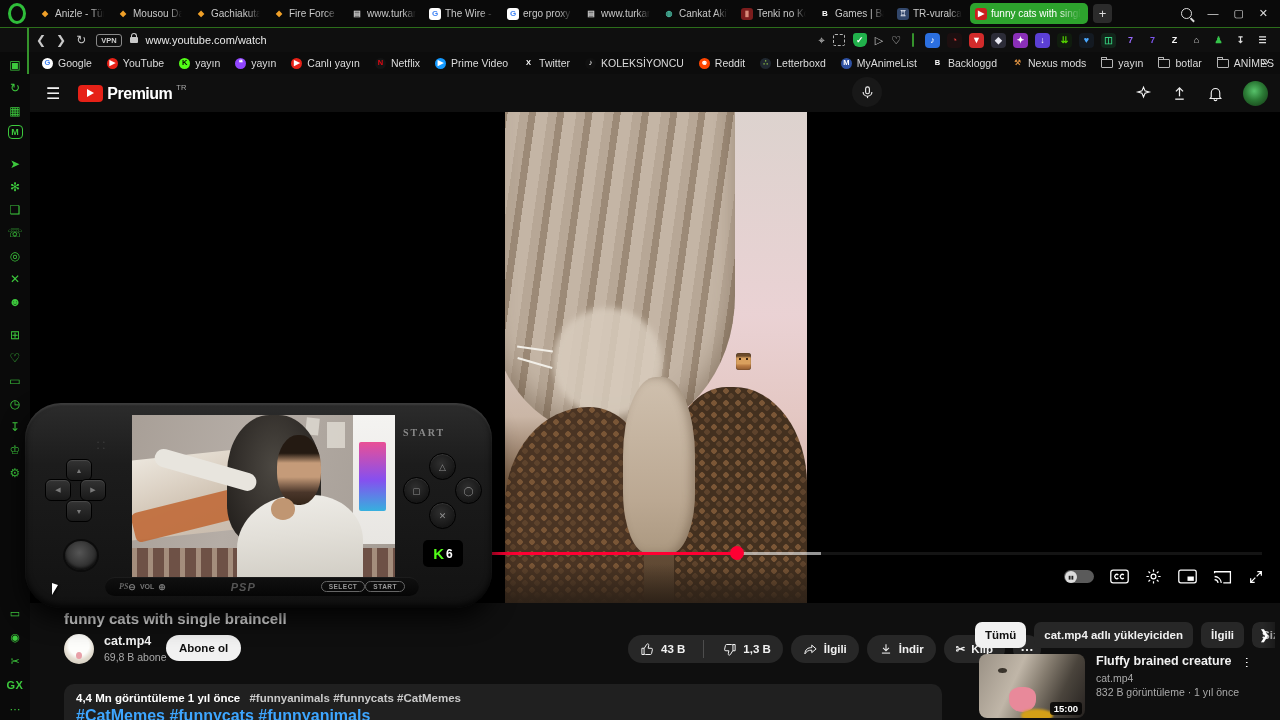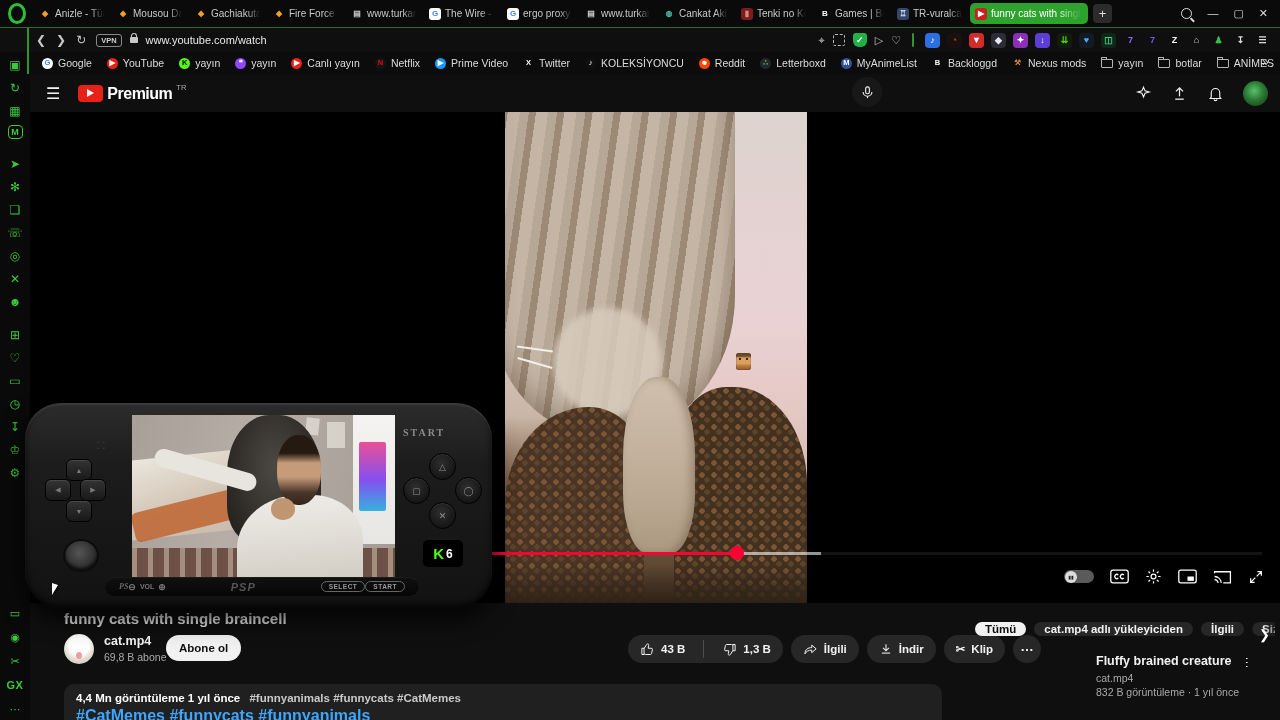--- a/index.html
+++ b/index.html
@@ -154,21 +154,21 @@
   .likediv{width:1px;height:18px;background:#4d4d4d;}
   .morepill{width:28px;padding:0;justify-content:center;font-size:13px;}
   #descbox{position:absolute;left:34px;top:610px;width:878px;height:48px;background:#202020;
     border-radius:10px;padding:8px 12px;box-sizing:border-box;}
   .descline1{font-size:11.5px;font-weight:bold;color:#fff;}
   .descline1 .dtags{color:#c9c9c9;font-weight:bold;margin-left:6px;}
   .descline2{font-size:16px;font-weight:bold;color:#3ea6ff;margin-top:3px;}
 
   
   #chips{position:absolute;left:945px;top:548px;display:flex;align-items:center;gap:8px;width:300px;overflow:hidden;}
-  .chip{height:14px;border-radius:7px;background:#272727;color:#f1f1f1;font-size:11.5px;font-weight:bold;
+  .chip{height:26px;border-radius:7px;background:#272727;color:#f1f1f1;font-size:11.5px;font-weight:bold;
     display:flex;align-items:center;padding:0 10px;white-space:nowrap;flex:0 0 auto;}
   .chip.selected{background:#f1f1f1;color:#0f0f0f;}
   .chip.fade{-webkit-mask-image:linear-gradient(90deg,#000 30%,transparent 95%);
     mask-image:linear-gradient(90deg,#000 30%,transparent 95%);}
   .chiparrow{color:#fff;font-size:13px;flex:0 0 auto;margin-left:2px;}
   #relthumb{position:absolute;left:949px;top:580px;width:106px;height:64px;border-radius:8px;overflow:hidden;
     background:linear-gradient(115deg,#9a9185 0%,#c0b6a8 35%,#857c6f 55%,#4a443c 75%,#262220 100%);}
   #relthumb .tongue{position:absolute;left:28%;top:52%;width:26%;height:38%;background:#e8899a;
     border-radius:45% 45% 55% 55%;}
   #relthumb .collar{position:absolute;left:40%;bottom:-6%;width:30%;height:20%;background:#d4a017;
@@ -659,20 +659,26 @@
         <span class="chip selected">Tümü</span>
 
         <span class="chip">cat.mp4 adlı yükleyiciden</span>
 
         <span class="chip">İlgili</span>
 
         <span class="chip fade">Siz</span>
       </div>
     <span class="chiparrow abs" style="left:1227px;top:553px">❯</span>
 
+    <div id="relthumb">
+      <span class="eye"></span>
+      <span class="tongue"></span>
+      <span class="collar"></span>
+      <span class="durbadge">15:00</span>
+    </div>
     <div id="reltitle">Fluffy brained creature</div>
     <div id="relchan">cat.mp4</div>
     <div id="relmeta">832 B görüntüleme · 1 yıl önce</div>
     <div id="relkebab">⋯</div>
   </div>
 
   <div id="psp">
     <div id="pspscreen">
       <div class="cam-wall"></div>
       <div class="cam-bed"></div>

